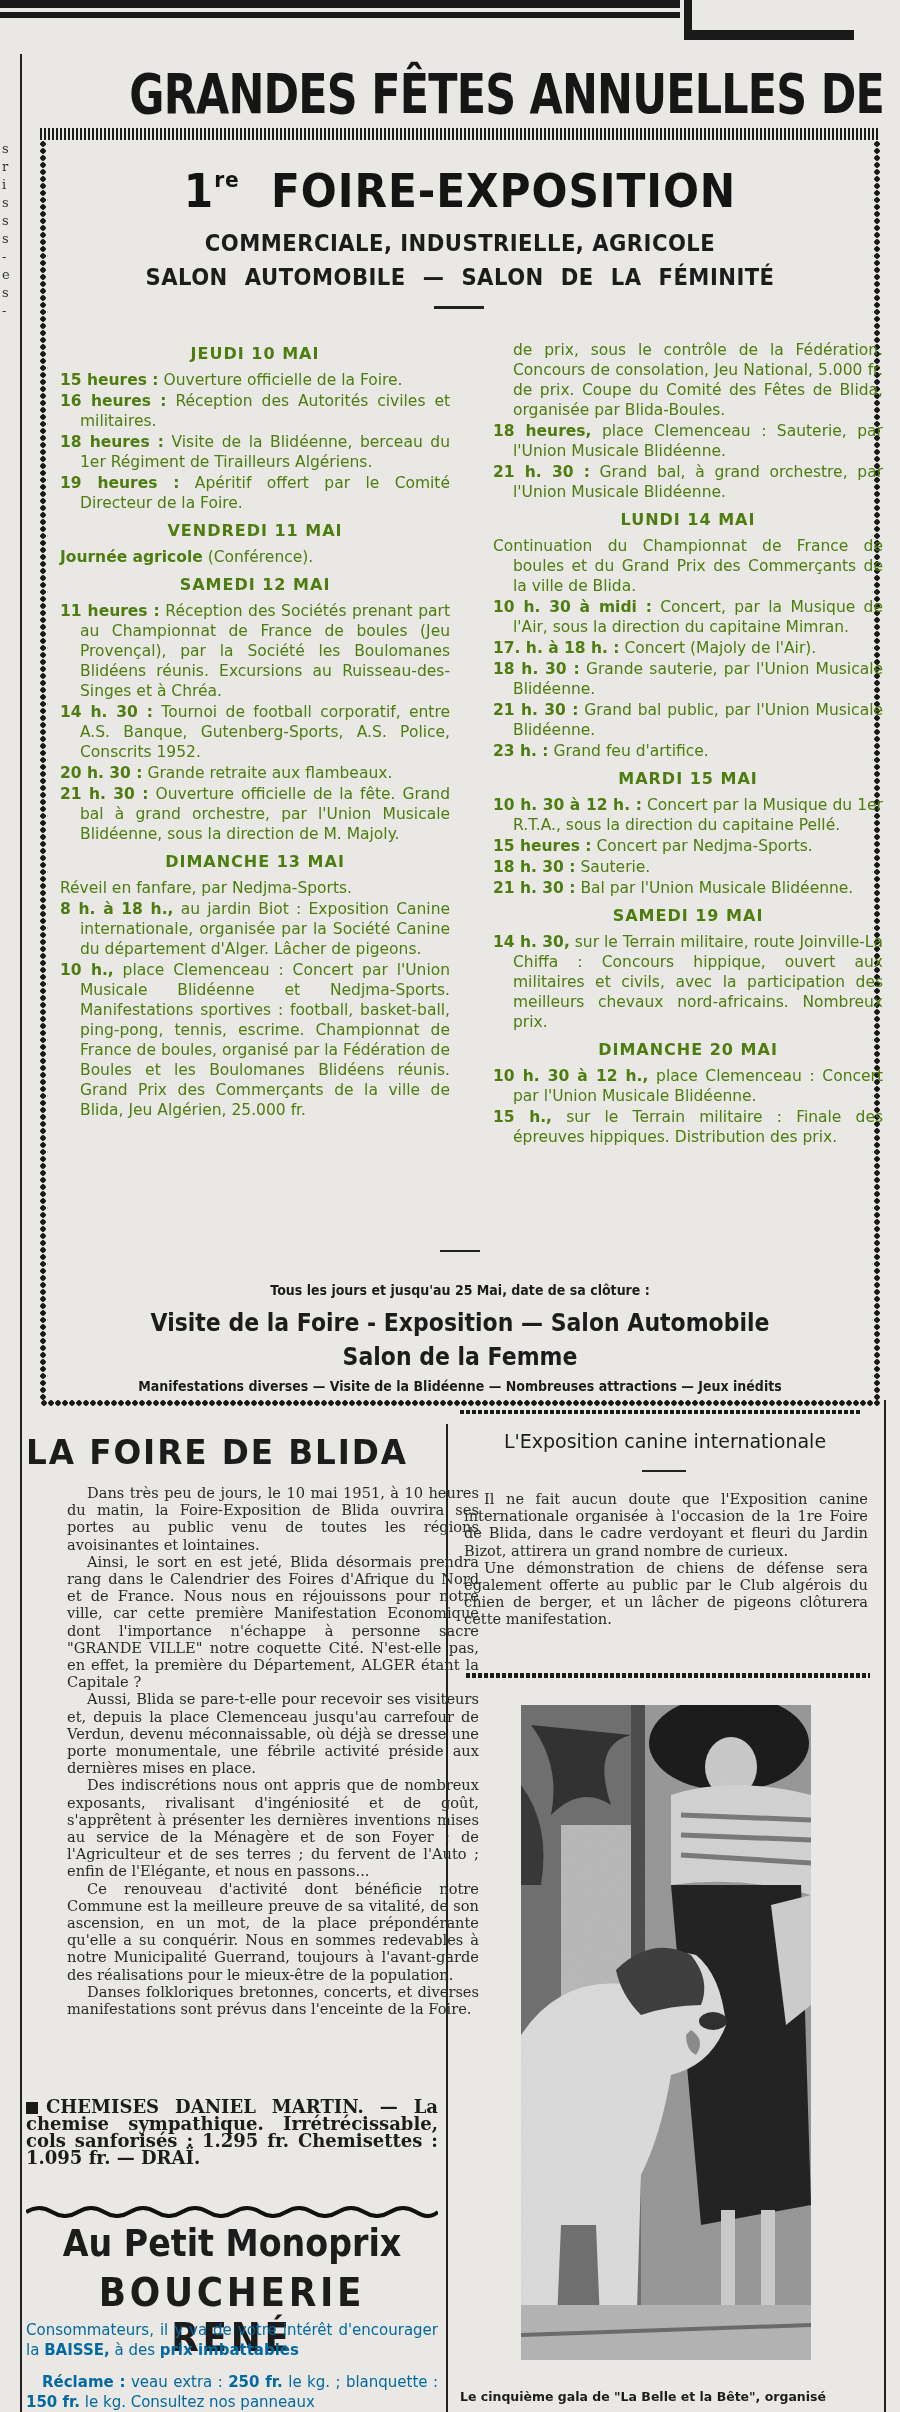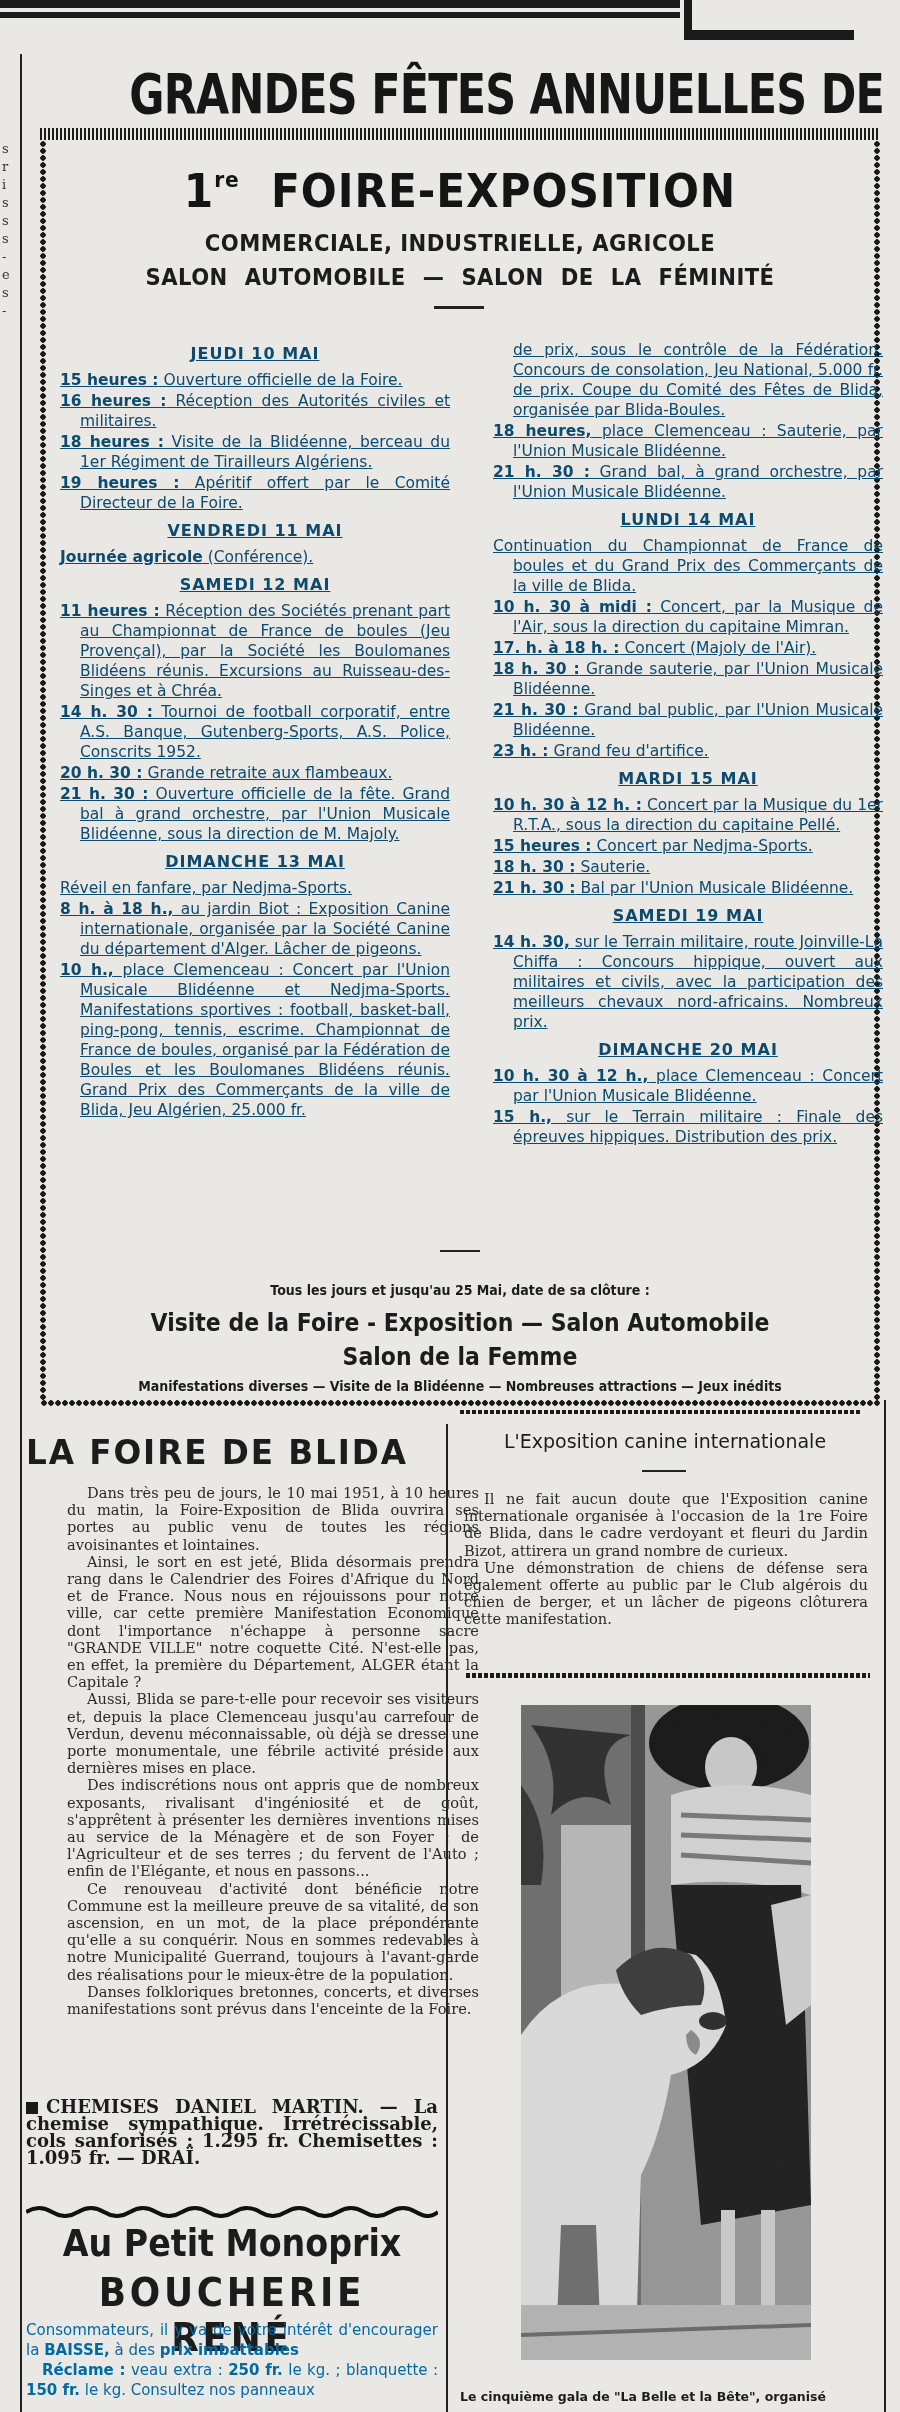--- a/index.html
+++ b/index.html
@@ -32,21 +32,21 @@
   .wavy-l { left: 4px; } .wavy-r { left: 838px; }
   .wavy-b { position: absolute; left: 4px; top: 1272px; width: 840px; height: 6px;
           background: radial-gradient(circle at 4px 3px, #1a1a1a 2.5px, transparent 3px) 0 0/7px 6px repeat-x; }
 
   .fe-title { position: absolute; left: 0; top: 36px; width: 848px; text-align: center; font-weight: bold; font-size: 46px; letter-spacing: 1px; transform: scaleX(0.92); color: #141414; }
   .fe-title sup { font-size: 22px; vertical-align: 20px; }
   .fe-sub1 { position: absolute; left: 0; top: 102px; width: 848px; text-align: center; font-weight: bold; font-size: 23px; transform: scaleX(0.92); letter-spacing: 0.5px; }
   .fe-sub2 { position: absolute; left: 0; top: 136px; width: 848px; text-align: center; font-weight: bold; font-size: 23px; word-spacing: 10px; transform: scaleX(0.92); letter-spacing: 0.5px; }
   .fe-dash { position: absolute; left: 398px; top: 178px; width: 50px; height: 3px; background: #222; }
 
-  .prog-col { position: absolute; top: 208px; width: 390px; font-size: 15.5px; line-height: 20px; color: #0c4a6e; text-decoration: underline; }
+  .prog-col { position: absolute; top: 208px; width: 390px; font-size: 15.5px; line-height: 20px; color: #4d7c0f; }
   .prog-col.left { left: 24px; }
   .prog-col.right { left: 446px; top: 212px; margin-left: 11px; }
   .day { text-align: center; font-weight: bold; font-size: 16px; letter-spacing: 1px; margin: 8px 0 6px; }
   .ev { padding-left: 20px; text-indent: -20px; text-align: justify; margin-bottom: 1px; }
   .ev b { font-weight: bold; }
   .ev.plain { padding-left: 0; text-indent: 0; }
   .prog-col.right .ev.cont { padding-left: 20px; text-indent: 0; }
   .col-dash { position: absolute; left: 404px; top: 1122px; width: 40px; height: 2px; background: #222; }
 
   .tous { position: absolute; left: 0; top: 1154px; width: 848px; text-align: center; font-weight: bold; font-size: 14px; transform: scaleX(0.9); }
@@ -57,21 +57,21 @@
   
   .art-title { position: absolute; left: 26px; top: 1432px; width: 412px; font-weight: bold; font-size: 34px; letter-spacing: 2px; transform: scaleX(0.96); transform-origin: left; }
   .art-body { position: absolute; left: 26px; top: 1484px; width: 412px; font-family: "DejaVu Serif", serif; font-size: 14.6px; line-height: 17.2px; text-align: justify; color: #2a2a2a; margin-left: 41px; }
   .art-body p { text-indent: 20px; }
   .ad-chem { position: absolute; left: 26px; top: 2098px; width: 412px; font-family: "DejaVu Serif", serif; font-weight: bold; font-size: 18px; line-height: 17px; text-align: justify; }
   .ad-chem .sq { display: inline-block; width: 12px; height: 12px; background: #1a1a1a; margin-right: 8px; vertical-align: -1px; }
   .wave-sep { position: absolute; left: 26px; top: 2204px; width: 412px; height: 14px; }
   .mono-title { position: absolute; left: 26px; top: 2222px; width: 412px; text-align: center; font-weight: bold; font-size: 37px; transform: scaleX(0.9); }
   .bouch-title { position: absolute; left: 26px; top: 2270px; width: 412px; text-align: center; font-weight: bold; font-size: 39px; letter-spacing: 4px; transform: scaleX(0.92); }
   .bouch-body { position: absolute; left: 26px; top: 2320px; width: 412px; font-size: 15px; line-height: 20px; text-align: justify; color: #0369a1; }
-  .bouch-body p.ind { text-indent: 16px; margin-top: 0; }
+  .bouch-body p.ind { text-indent: 16px; margin-top: 12px; }
 
   
   .canine-dots-top { position: absolute; left: 460px; top: 1410px; width: 400px; height: 4px;
           background: repeating-linear-gradient(90deg, #1a1a1a 0 4px, transparent 4px 6px); }
   .canine-title { position: absolute; left: 460px; top: 1430px; width: 410px; text-align: center; font-weight: normal; font-size: 19px; }
   .canine-rule { position: absolute; left: 642px; top: 1470px; width: 44px; height: 2px; background: #222; }
   .canine-body { position: absolute; left: 464px; top: 1490px; width: 404px; font-family: "DejaVu Serif", serif; font-size: 14.6px; line-height: 17.2px; text-align: justify; color: #2a2a2a; }
   .canine-body p { text-indent: 20px; }
   .canine-dots-bot { position: absolute; left: 466px; top: 1673px; width: 404px; height: 5px;
           background: repeating-linear-gradient(90deg, #1a1a1a 0 4px, transparent 4px 6px); }

